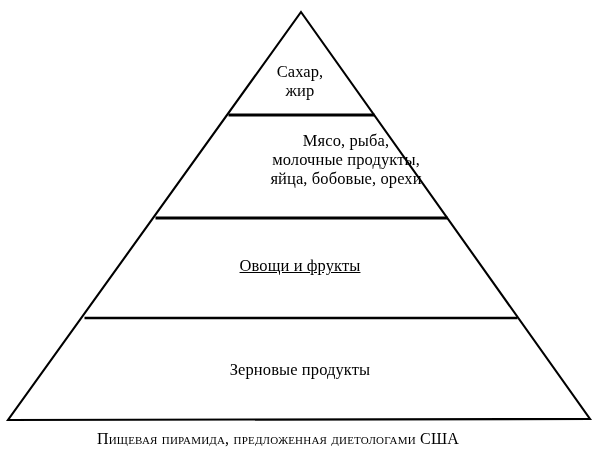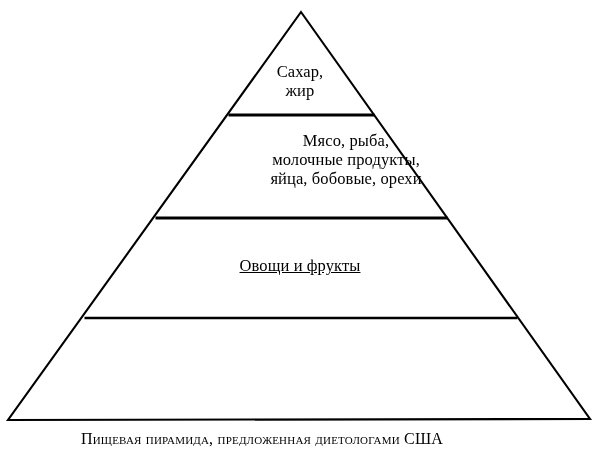--- a/index.html
+++ b/index.html
@@ -48,21 +48,21 @@
     top: 256px;
     font-size: 16.5px;
     text-decoration: underline;
   }
   #tier-label-3 {
     top: 360px;
     font-size: 16.5px;
   }
   #caption {
     position: absolute;
-    left: 0;
+    left: 16px;
     top: 430px;
     width: 524px;
     text-align: center;
     font-family: "Liberation Serif", "DejaVu Serif", serif;
     font-size: 16px;
     font-variant: small-caps;
     letter-spacing: 0.2px;
     color: #000000;
   }
 </style>
@@ -85,16 +85,17 @@
 
   <div class="tier-label" id="tier-label-0">Сахар,
 жир</div>
 
   <div class="tier-label" id="tier-label-1">Мясо, рыба,
 молочные продукты,
 яйца, бобовые, орехи</div>
 
   <div class="tier-label" id="tier-label-2">Овощи и фрукты</div>
 
+  <div class="tier-label" id="tier-label-3">Зерновые продукты</div>
 
   <div id="caption">Пищевая пирамида, предложенная диетологами США</div>
 
 </div>
 
 </body></html>

